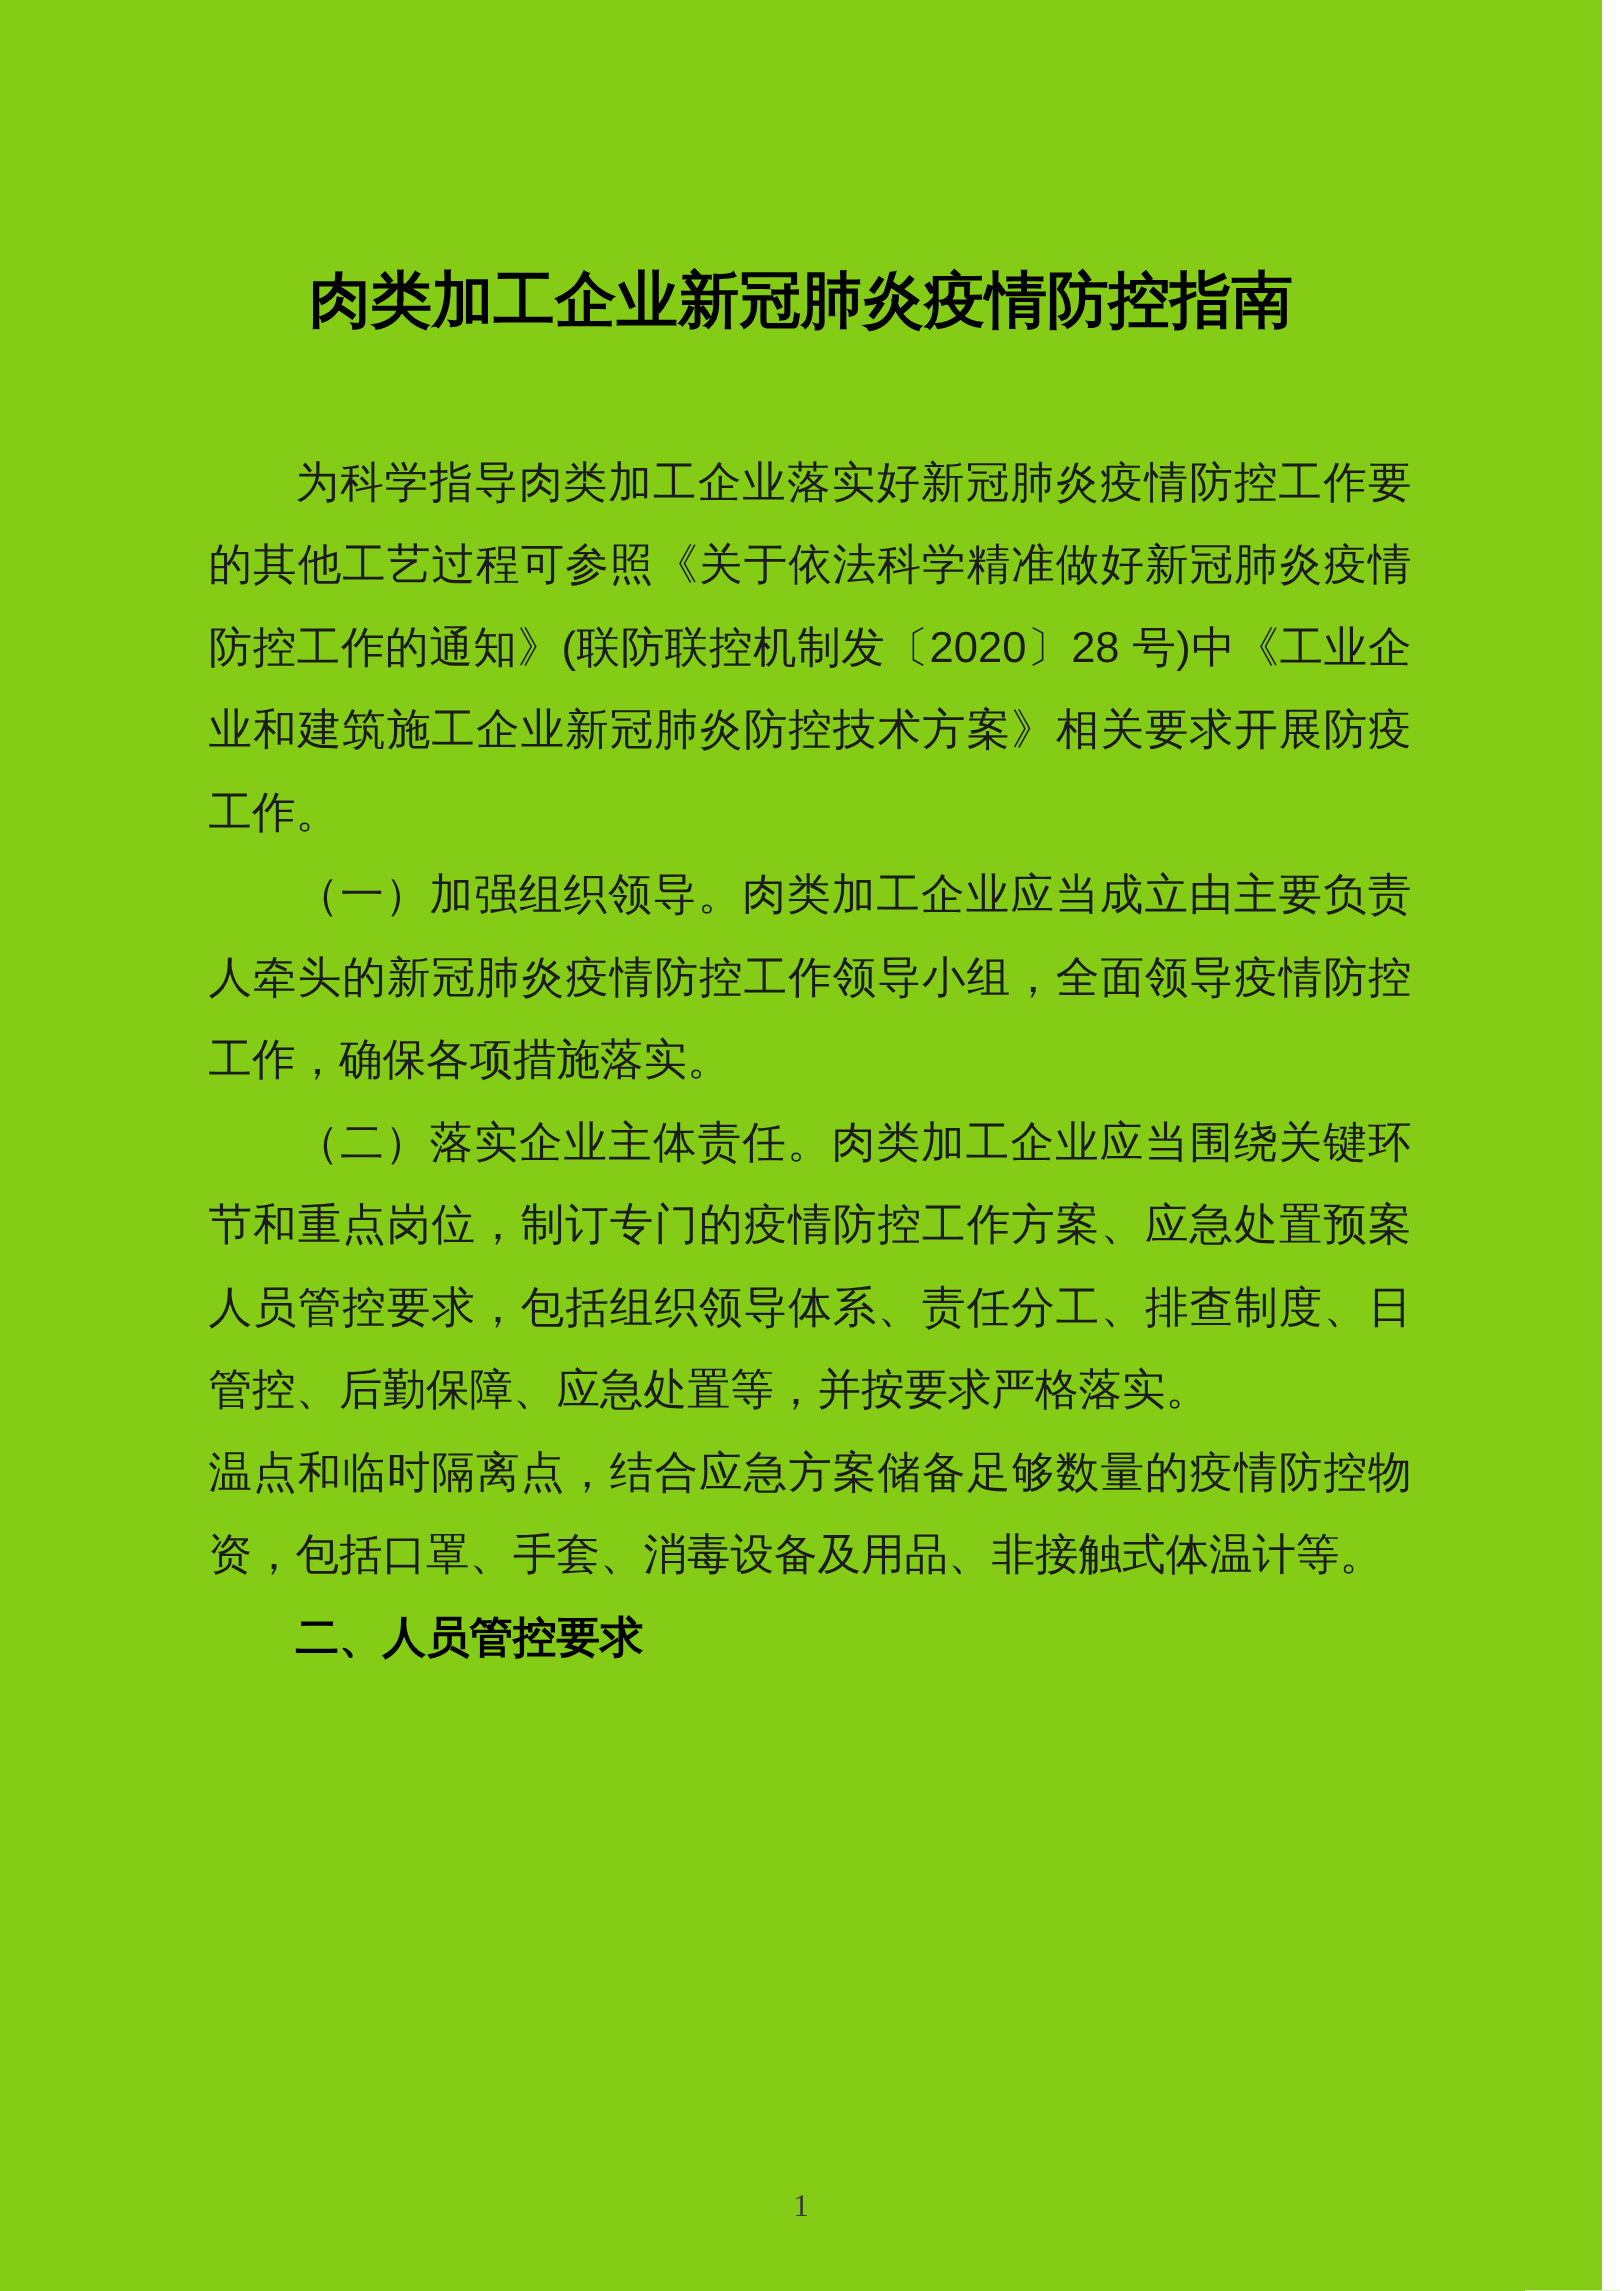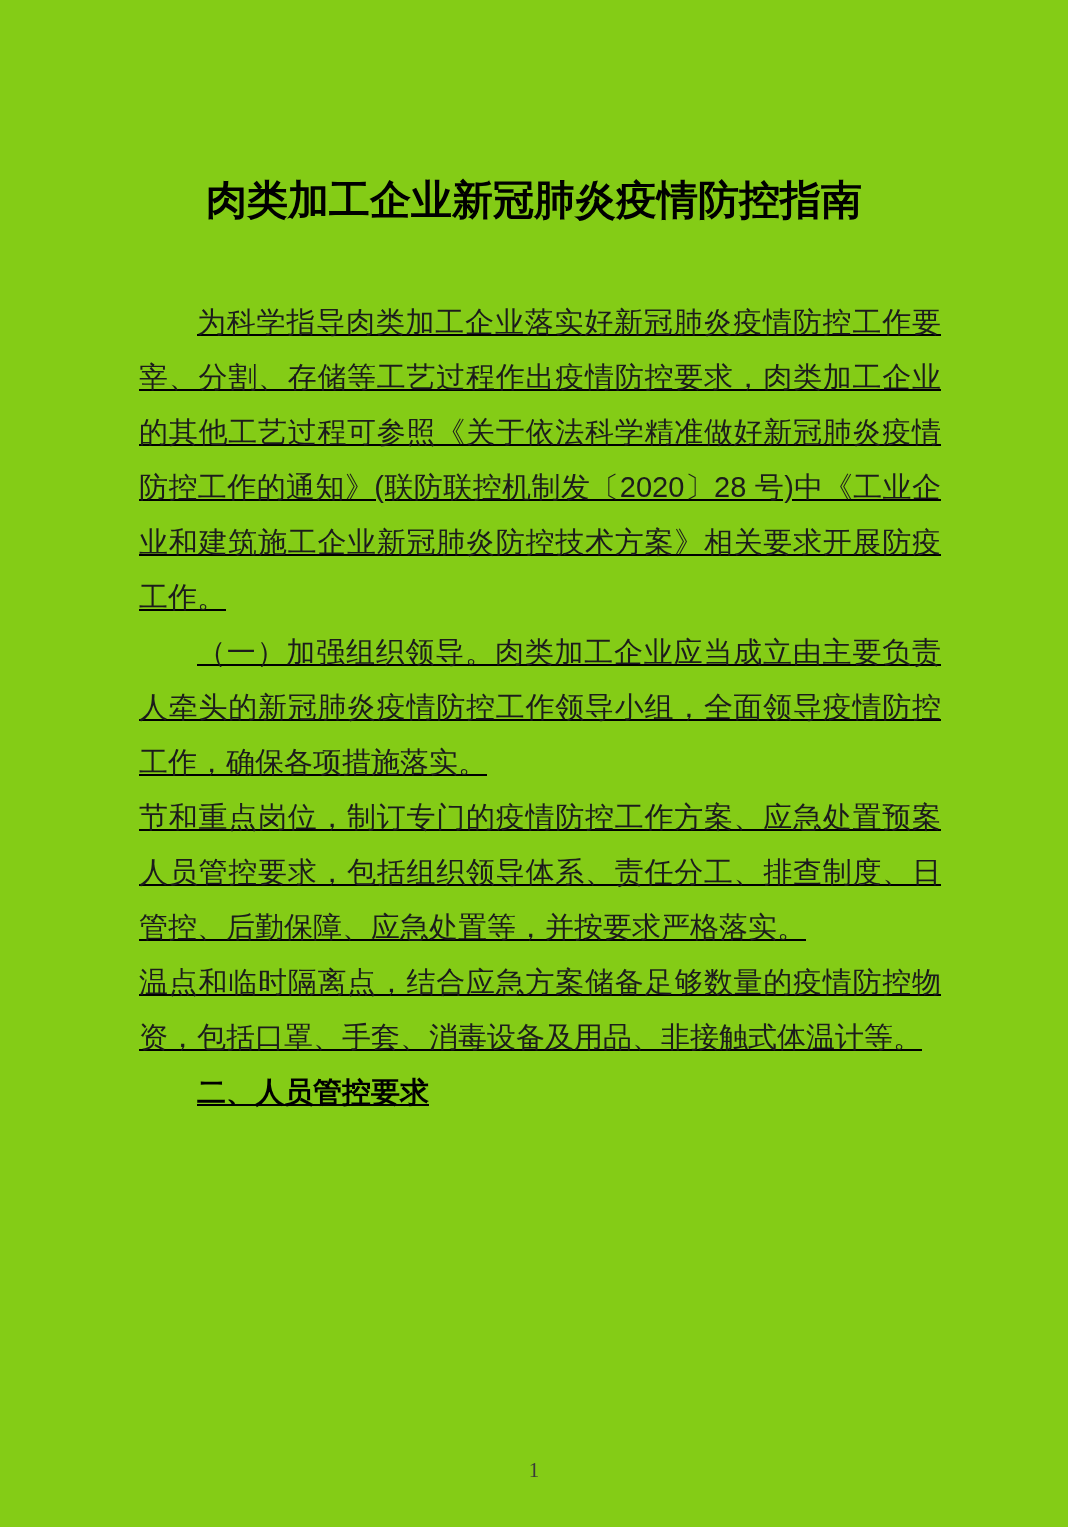--- a/index.html
+++ b/index.html
@@ -25,21 +25,20 @@
     font-size: 41px;
     line-height: 56px;
     font-weight: 700;
     color: #000000;
   }
   .content {
     position: absolute;
     top: 295px;
     left: 139px;
     width: 802px;
-    text-decoration: underline;
   }
   .line {
     margin: 0;
     height: 55px;
     line-height: 55px;
     font-size: 29px;
     font-weight: 400;
     color: #1c1c1c;
     white-space: normal;
     overflow: hidden;
@@ -73,31 +72,31 @@
 </head>
 <body>
 
 <div class="page">
 
   <h1 class="doc-title">肉类加工企业新冠肺炎疫情防控指南</h1>
 
   <div class="content">
 
     <p class="line indent fill">为科学指导肉类加工企业落实好新冠肺炎疫情防控工作要</p>
-    <p class="line fill">宰、分割、存储等工艺过程作出疫情防控要求，肉类加工企业</p>
     <p class="line fill">的其他工艺过程可参照《关于依法科学精准做好新冠肺炎疫情</p>
     <p class="line fill">防控工作的通知》(联防联控机制发〔2020〕28 号)中《工业企</p>
     <p class="line fill">业和建筑施工企业新冠肺炎防控技术方案》相关要求开展防疫</p>
     <p class="line">工作。</p>
 
 
     <p class="line indent fill">（一）加强组织领导。肉类加工企业应当成立由主要负责</p>
     <p class="line fill">人牵头的新冠肺炎疫情防控工作领导小组，全面领导疫情防控</p>
     <p class="line">工作，确保各项措施落实。</p>
 
+    <p class="line indent fill">（二）落实企业主体责任。肉类加工企业应当围绕关键环</p>
     <p class="line fill">节和重点岗位，制订专门的疫情防控工作方案、应急处置预案</p>
     <p class="line fill">人员管控要求，包括组织领导体系、责任分工、排查制度、日常</p>
     <p class="line">管控、后勤保障、应急处置等，并按要求严格落实。</p>
 
     <p class="line fill">温点和临时隔离点，结合应急方案储备足够数量的疫情防控物</p>
     <p class="line">资，包括口罩、手套、消毒设备及用品、非接触式体温计等。</p>
 
     <p class="line indent heading">二、人员管控要求</p>
 
   </div>

